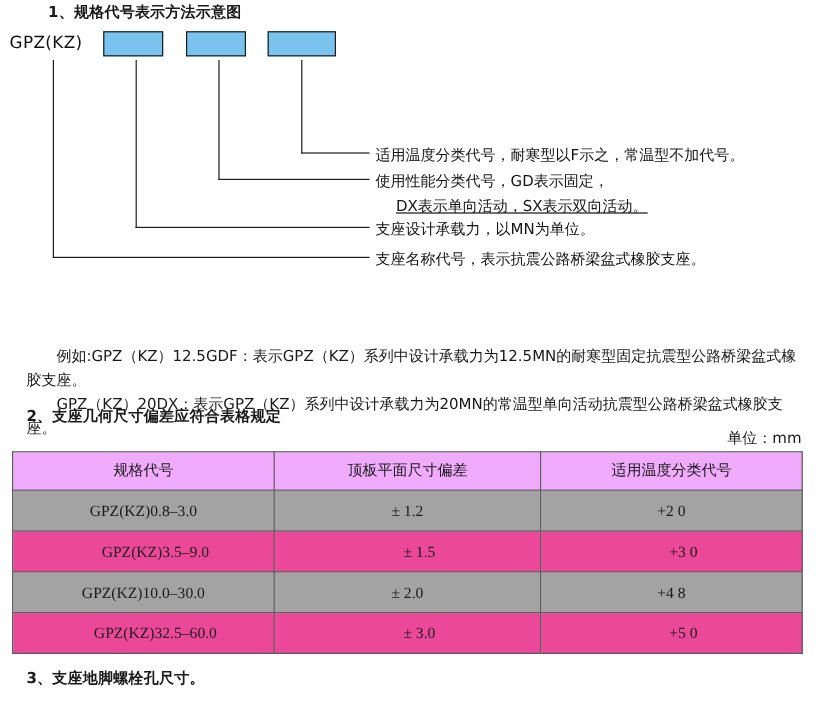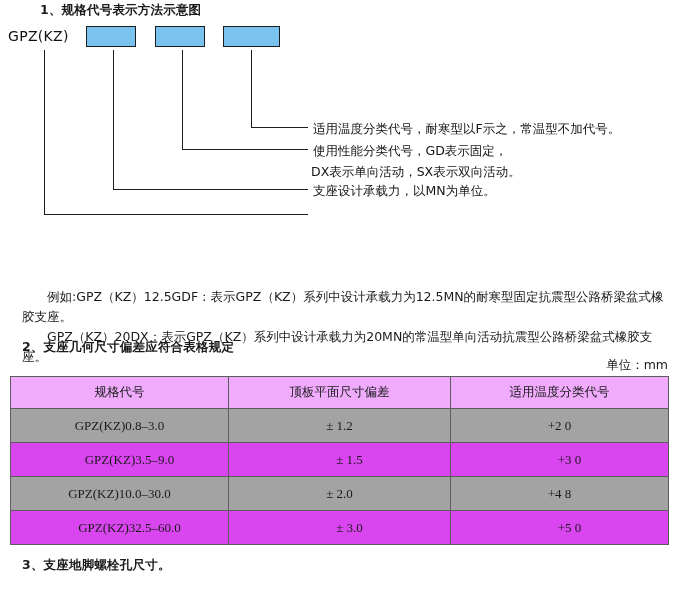--- a/index.html
+++ b/index.html
@@ -77,21 +77,21 @@
   .caption {
     position: absolute;
     left: 313px;
     font-size: 12.5px;
     line-height: 19px;
     white-space: nowrap;
     color: #141414;
   }
   #caption-1 { top: 119px; }
   #caption-2 { top: 141px; }
-  #caption-2b{ top: 162px; left: 311px; }
+  #caption-2b{ top: 162px; left: 330px; text-decoration: underline; }
   #caption-3 { top: 181px; }
   #caption-4 { top: 206px; }
 
   
   #example-block { left: 22px; top: 243px; width: 650px; }
   #example-block p { margin: 0; text-indent: 2em; }
 
   #section2-title { left: 22px; top: 339px; }
   #unit-label {
     position: absolute;
@@ -122,21 +122,21 @@
     background: #f0abfc;
     font-family: "DejaVu Sans", "Liberation Sans", sans-serif;
     font-size: 12.5px;
     height: 31px;
   }
   #spec-table tbody td {
     font-family: "Liberation Serif", "DejaVu Serif", serif;
     font-size: 13px;
     background: #a3a3a3;
   }
-  #spec-table tbody tr.alt td { background: #d946ef; padding-left: 20px; }
+  #spec-table tbody tr.alt td { background: #ec4899; padding-left: 20px; }
   #spec-table col.c1 { width: 218px; }
   #spec-table col.c2 { width: 222px; }
   #spec-table col.c3 { width: 218px; }
 
   #section3-title { left: 22px; top: 557px; }
 </style>
 </head>
 <body>
 
 <div class="heading" style="left:40px; top:2px;">1、规格代号表示方法示意图</div>
@@ -151,20 +151,21 @@
 
   <div id="leader-1" class="leader"></div>
   <div id="leader-2" class="leader"></div>
   <div id="leader-3" class="leader"></div>
   <div id="leader-4" class="leader"></div>
 
   <div id="caption-1" class="caption">适用温度分类代号，耐寒型以F示之，常温型不加代号。</div>
   <div id="caption-2" class="caption">使用性能分类代号，GD表示固定，</div>
   <div id="caption-2b" class="caption">DX表示单向活动，SX表示双向活动。</div>
   <div id="caption-3" class="caption">支座设计承载力，以MN为单位。</div>
+  <div id="caption-4" class="caption">支座名称代号，表示抗震公路桥梁盆式橡胶支座。</div>
 </div>
 
 <div id="example-block" class="para">
   <p>例如:GPZ（KZ）12.5GDF：表示GPZ（KZ）系列中设计承载力为12.5MN的耐寒型固定抗震型公路桥梁盆式橡胶支座。</p>
   <p>GPZ（KZ）20DX：表示GPZ（KZ）系列中设计承载力为20MN的常温型单向活动抗震型公路桥梁盆式橡胶支座。</p>
 </div>
 
 <div id="section2-title" class="heading">2、支座几何尺寸偏差应符合表格规定</div>
 
 <div id="unit-label">单位：mm</div>

